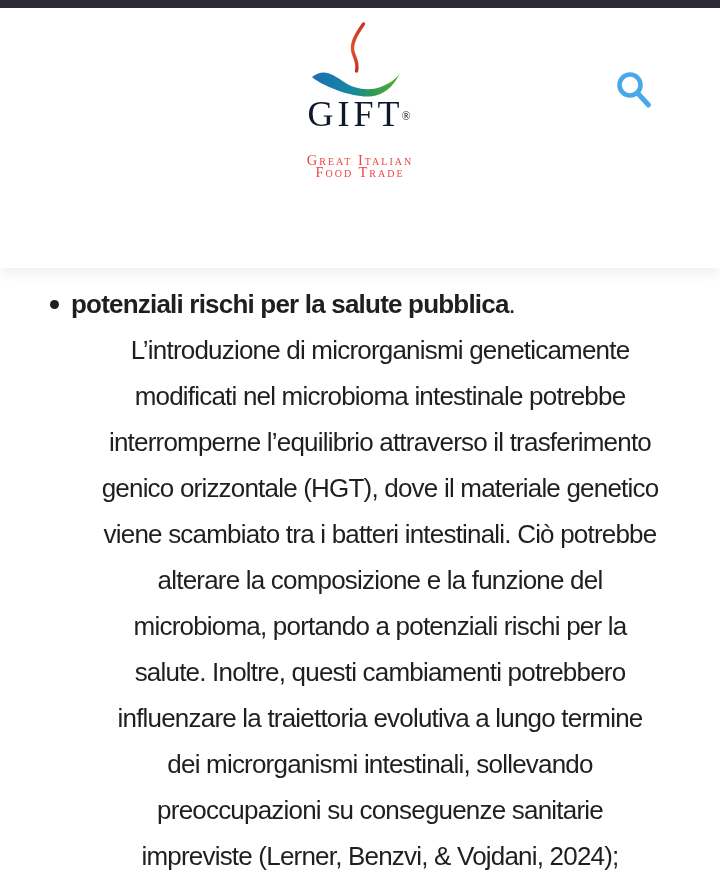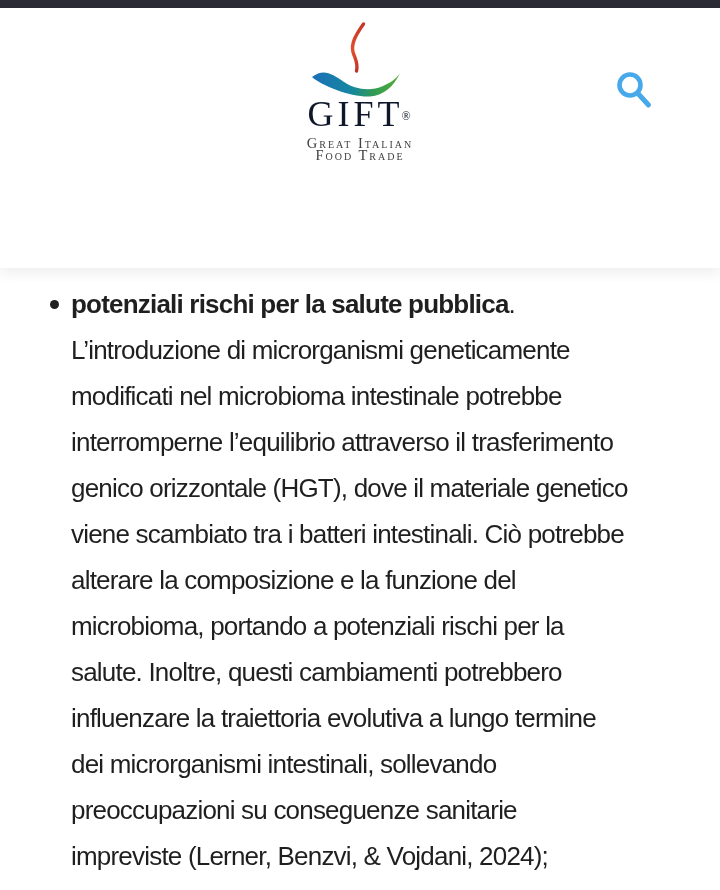--- a/index.html
+++ b/index.html
@@ -52,27 +52,27 @@
     color: #0f172a;
     white-space: nowrap;
   }
   .logo-wordmark sup {
     font-size: 12px;
     letter-spacing: 0;
     vertical-align: top;
     position: relative; top: 2px; left: -2px;
   }
   .logo-tagline {
-    margin-top: 7px;
+    margin-top: 24px;
     font-family: "Liberation Serif", serif;
     font-variant: small-caps;
     font-size: 14.5px;
     line-height: 12px;
     letter-spacing: 2px;
-    color: #404040;
+    color: #ef4444;
     white-space: pre-line;
   }
   .search-button {
     position: absolute;
     left: 612px; top: 58px;
     width: 48px; height: 52px;
     background: transparent;
     border: none;
     cursor: pointer;
   }
@@ -89,21 +89,21 @@
     color: #1f1f1f;
   }
   .bullet-dot {
     position: absolute;
     left: 50px; top: 19px;
     width: 9px; height: 9px;
     border-radius: 50%;
     background: #1f1f1f;
   }
   .bullet-bold { font-weight: bold; }
-  .bullet-body { white-space: pre-line; }
+  .bullet-body { white-space: pre-line; text-align: center; }
 </style>
 </head>
 <body>
 
 <div class="top-accent-bar"></div>
 
 <header class="site-header">
 
   <button class="hamburger-button" aria-label="menu">
     <span class="bar"></span>

